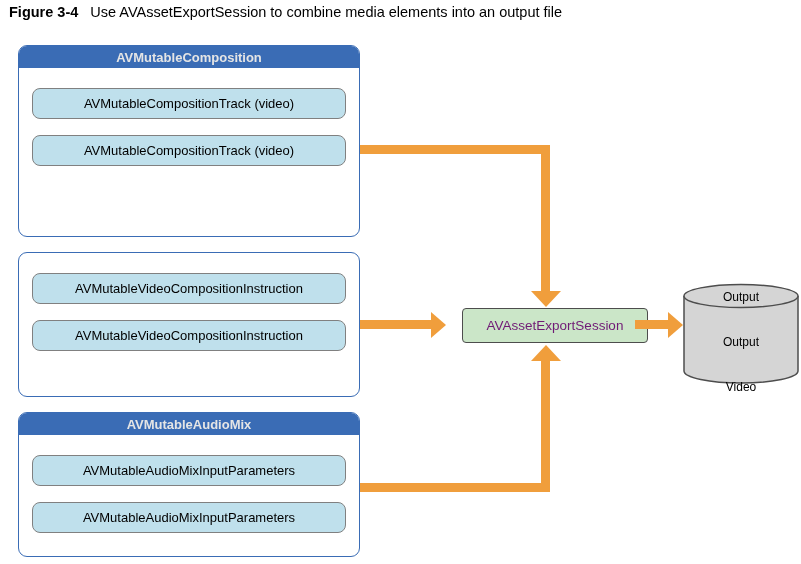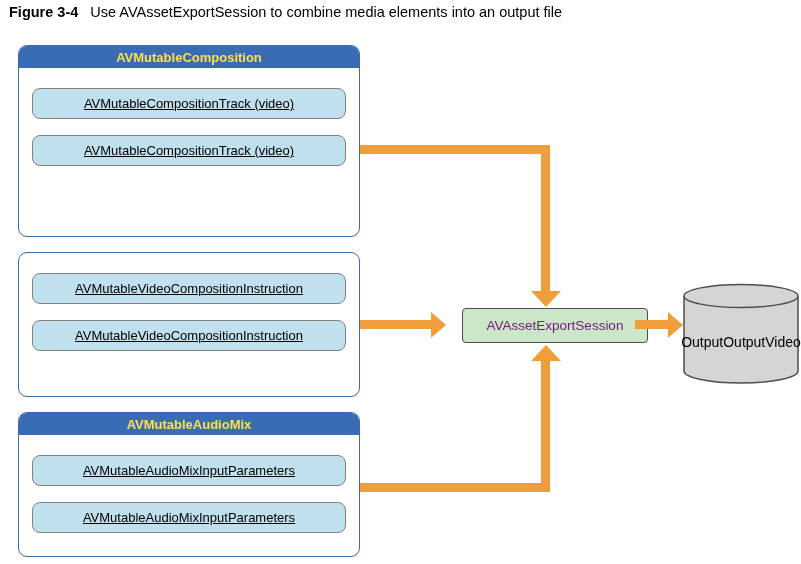--- a/index.html
+++ b/index.html
@@ -19,47 +19,47 @@
   .caption .fig-label { font-weight:bold; margin-right:12px; }
 
   .group {
     position:absolute; left:18px; width:342px;
     background:#fff; border:1.5px solid var(--header-blue);
     border-radius:9px; overflow:hidden;
     display:flex; flex-direction:column;
   }
   .group-header {
     height:22px; flex:0 0 22px; background:var(--header-blue);
-    color:#fde047; font-size:13px; font-weight:bold;
+    color:#e5e5e5; font-size:13px; font-weight:bold;
     display:flex; align-items:center; justify-content:center;
   }
   .group-items { display:flex; flex-direction:column; gap:16px; padding:20px 13px 0 13px; }
   .item {
     height:31px; flex:0 0 31px;
     background:var(--item-fill); border:1.5px solid var(--item-border);
     border-radius:8px; color:#000; font-size:13px;
-    display:flex; align-items:center; justify-content:center;text-decoration:underline;
+    display:flex; align-items:center; justify-content:center;
   }
   #group-composition { top:45px;  height:192px; }
   #group-videocomp   { top:252px; height:145px; }
   #group-audiomix    { top:412px; height:145px; }
 
   .export-node {
     position:absolute; left:462px; top:308px; width:186px; height:35px;
     background:var(--node-green); border:1.5px solid var(--node-border);
     border-radius:4px; font-size:13.5px; color:#701a75;
     display:flex; align-items:center; justify-content:center;
   }
 
   .cyl { position:absolute; left:682px; top:283px; width:118px; height:102px; }
   .cyl svg { position:absolute; left:0; top:0; }
   .cyl-text {
     position:absolute; left:0; right:0; top:16px; bottom:0;
-    display:flex; align-items:center; justify-content:center;
-    font-size:14px; line-height:17px; color:#000; text-align:center;
+    display:flex; flex-direction:column; align-items:center; justify-content:center;
+    font-size:12px; line-height:17px; color:#000; text-align:center;gap:28px;
   }
 
   .shaft { position:absolute; background:var(--arrow-orange); }
   .head  { position:absolute; width:0; height:0; }
   .head-down  { border-left:15px solid transparent; border-right:15px solid transparent; border-top:16px solid var(--arrow-orange); }
   .head-up    { border-left:15px solid transparent; border-right:15px solid transparent; border-bottom:16px solid var(--arrow-orange); }
   .head-right { border-top:13px solid transparent; border-bottom:13px solid transparent; border-left:15px solid var(--arrow-orange); }
 
   #a1-h { left:360px; top:145px; width:190px; height:9px; }
   #a1-v { left:541px; top:145px; width:9px;  height:147px; }

